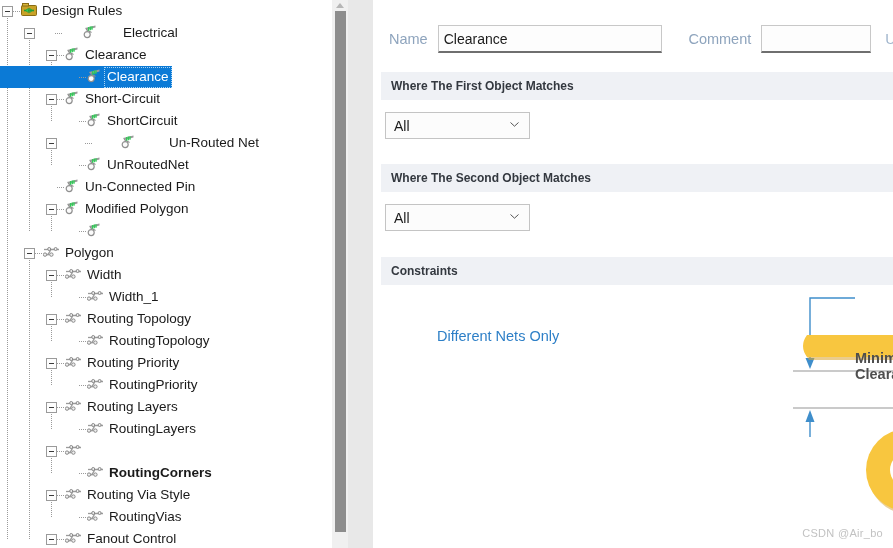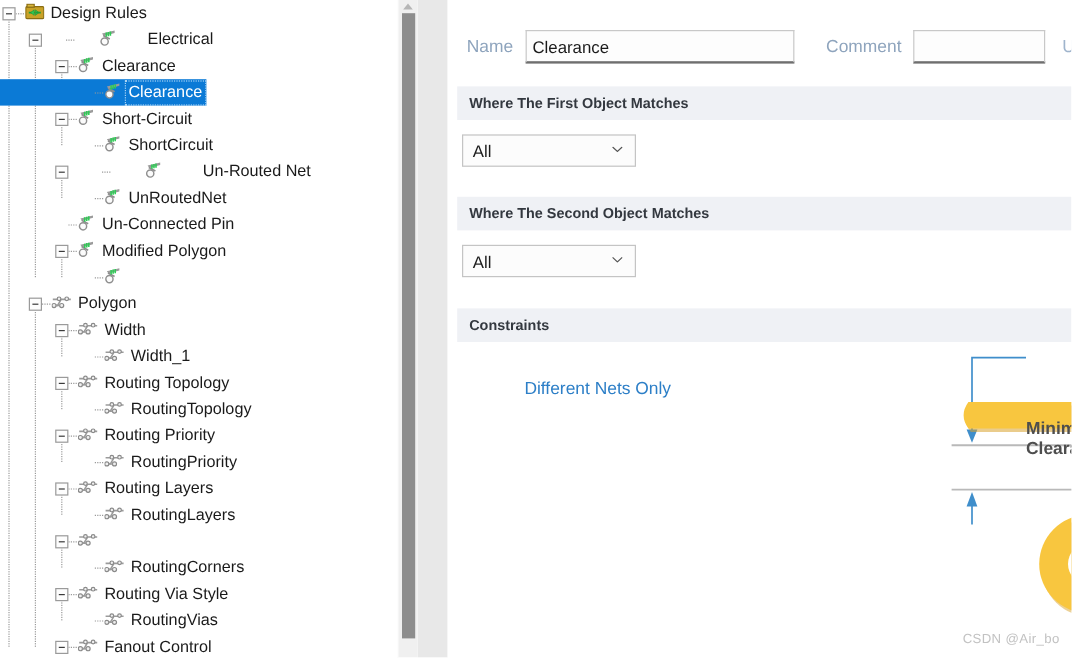--- a/index.html
+++ b/index.html
@@ -513,21 +513,21 @@
           <span class="ico"><svg width="17" height="12" viewBox="0 0 17 12">
               <path d="M1 8.5 L5 8.5 L8 3.5 L16 3.5" stroke="#9b9b9b" stroke-width="1.3" fill="none"></path>
               <path d="M1 3.5 L5.5 3.5" stroke="#9b9b9b" stroke-width="1.3" fill="none"></path>
               <circle cx="2" cy="8.6" r="1.7" fill="#efefef" stroke="#8a8a8a" stroke-width="1"></circle>
               <circle cx="8.4" cy="8.6" r="1.7" fill="#efefef" stroke="#8a8a8a" stroke-width="1"></circle>
               <circle cx="6.2" cy="3" r="1.5" fill="#efefef" stroke="#8a8a8a" stroke-width="1"></circle>
               <circle cx="12.6" cy="3" r="1.5" fill="#efefef" stroke="#8a8a8a" stroke-width="1"></circle>
               <path d="M3.6 8.6 L6.8 8.6" stroke="#9b9b9b" stroke-width="1.3"></path>
             </svg></span>
         </div>
-        <div class="node" style="position: absolute; top: 462px; left: 0px; padding-left: 68px;">
+        <div class="node" style="position: absolute; top: 462px; left: 0px; padding-left: 68px; font-weight: bold;">
           <div class="spacer" style="width: 11px;"></div>
           <div class="dots" style="width: 7px;"></div>
           <span class="ico"><svg width="17" height="12" viewBox="0 0 17 12">
               <path d="M1 8.5 L5 8.5 L8 3.5 L16 3.5" stroke="#9b9b9b" stroke-width="1.3" fill="none"></path>
               <path d="M1 3.5 L5.5 3.5" stroke="#9b9b9b" stroke-width="1.3" fill="none"></path>
               <circle cx="2" cy="8.6" r="1.7" fill="#efefef" stroke="#8a8a8a" stroke-width="1"></circle>
               <circle cx="8.4" cy="8.6" r="1.7" fill="#efefef" stroke="#8a8a8a" stroke-width="1"></circle>
               <circle cx="6.2" cy="3" r="1.5" fill="#efefef" stroke="#8a8a8a" stroke-width="1"></circle>
               <circle cx="12.6" cy="3" r="1.5" fill="#efefef" stroke="#8a8a8a" stroke-width="1"></circle>
               <path d="M3.6 8.6 L6.8 8.6" stroke="#9b9b9b" stroke-width="1.3"></path>
@@ -609,21 +609,21 @@
 
     <div class="combo" style="top:204px; left:10px;">
       <span>All</span>
       <svg class="chev" viewBox="0 0 9 5">
         <path d="M0.5 0.5 L4.5 4.2 L8.5 0.5" fill="none" stroke="#555" stroke-width="1"></path>
       </svg>
     </div>
 
     <div class="section-bar" style="top:257px;">Constraints</div>
 
-    <div class="diff-nets" style="top:316px; left:62px;">Different Nets Only</div>
+    <div class="diff-nets" style="top:328px; left:62px;">Different Nets Only</div>
 
     <svg id="graphic" viewBox="0 0 513 258">
 
       <path d="M55 71 L55 8 L100 8" fill="none" stroke="#3f8ecb" stroke-width="1.4"></path>
 
       <path d="M55 79 L50.5 68 L59.5 68 Z" fill="#3f8ecb"></path>
 
       <line x1="38" y1="81" x2="212" y2="81" stroke="#b9b9b9" stroke-width="1.6"></line>
 
       <line x1="38" y1="118" x2="212" y2="118" stroke="#b9b9b9" stroke-width="1.6"></line>

